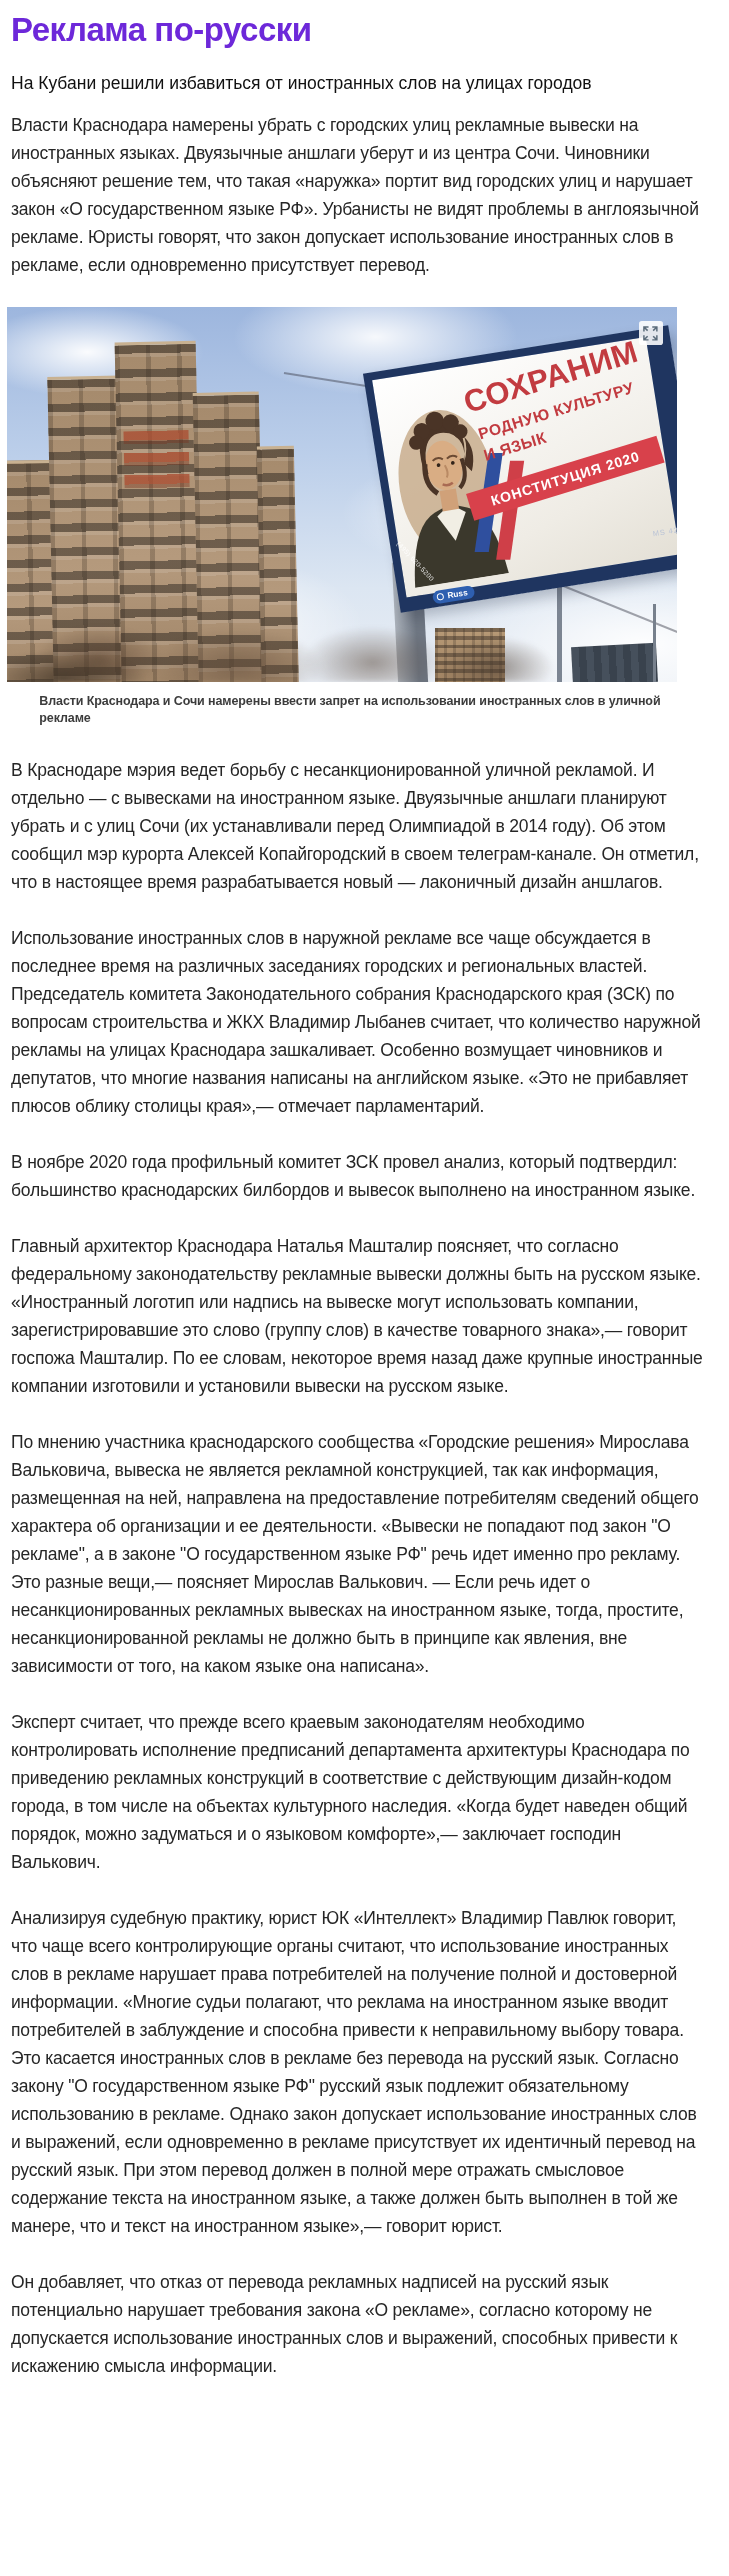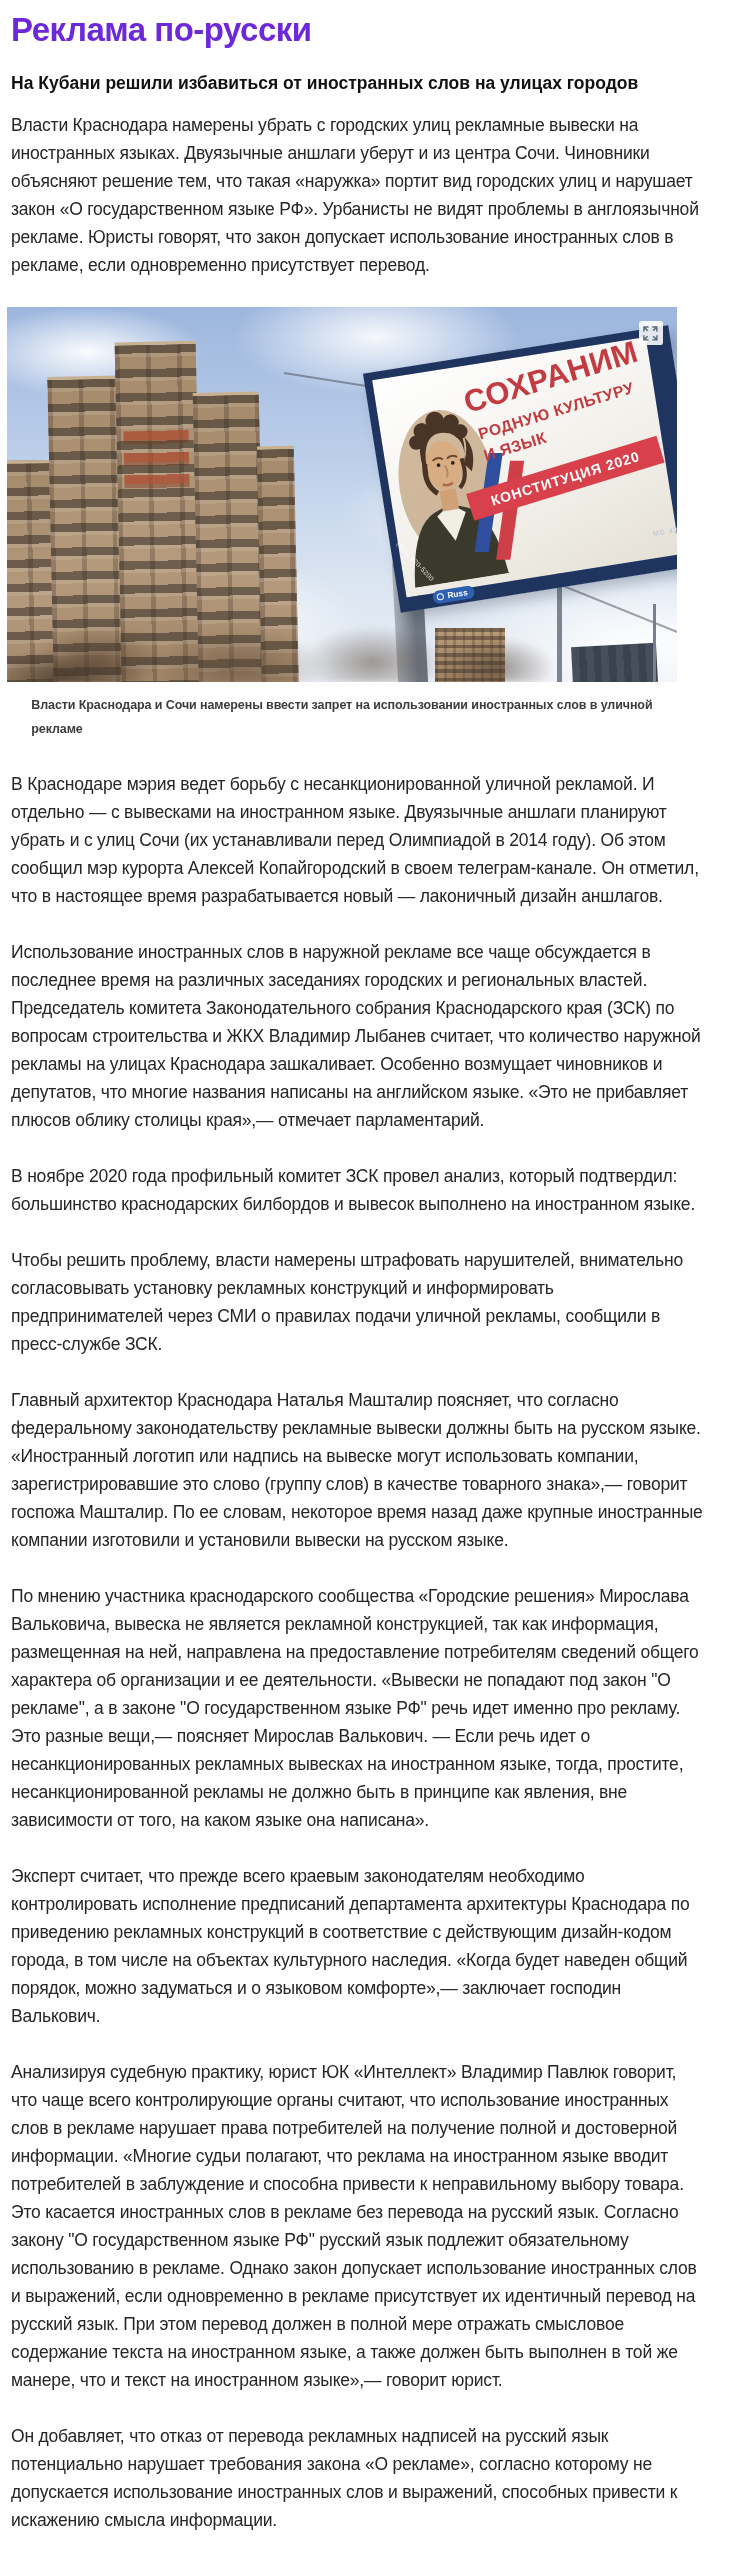--- a/index.html
+++ b/index.html
@@ -1,21 +1,21 @@
 <!DOCTYPE html>
 <html lang="ru" style="font-size:14.8px"><head>
 <meta charset="utf-8">
 <style>
   html,body{margin:0;padding:0;background:#ffffff;}
   body{width:729px;font-family:"Liberation Sans",sans-serif;color:#262626;}
   .page{box-sizing:border-box;width:729px;padding:7.4px 24px 42px 11px;}
 
   .title{font-size:33px;line-height:37px;font-weight:700;color:#6d28d9;
          letter-spacing:-0.5px;margin:3.7px 0 24px 0;}
-  .subtitle{font-size:17.5px;line-height:22px;font-weight:700;color:#111;margin:0 0 16.6px 0;}
+  .subtitle{font-size:17.5px;line-height:22px;font-weight:400;color:#111;margin:0 0 16.6px 0;}
   .body-p,.lead-p{font-size:17.5px;line-height:28px;letter-spacing:-0.2px;
          color:#262626;margin:0 0 28px 0;}
 
   figure{margin:0 0 29.5px 0;padding:0;}
   .photo{position:relative;width:670px;height:375px;margin-left:-3.7px;overflow:hidden;
          background:linear-gradient(180deg,#9db6de 0%,#bccfea 40%,#dce6f2 75%,#e8edf4 100%);}
   .clouds{position:absolute;inset:0;z-index:0;background:
     radial-gradient(ellipse 166px 65px at 12% 12%, rgba(255,255,255,.95), transparent 70%),
     radial-gradient(ellipse 203px 83px at 55% 8%,  rgba(255,255,255,.9), transparent 70%),
     radial-gradient(ellipse 185px 74px at 88% 22%, rgba(255,255,255,.95), transparent 70%),
@@ -98,21 +98,21 @@
      radial-gradient(ellipse 102px 52px at 63% 76%, rgba(84,66,52,.5), transparent 70%),
      radial-gradient(ellipse 83px 44px at 86% 82%, rgba(74,60,48,.55), transparent 70%);}
   .bush{position:absolute;left:0;bottom:0;width:138px;height:39px;z-index:4;filter:blur(1.8px);
     background:radial-gradient(ellipse 111px 37px at 40% 90%, rgba(70,56,42,.8), transparent 75%);}
 
   .expand{position:absolute;top:14.8px;right:14.8px;width:24px;height:24px;z-index:6;
     background:rgba(255,255,255,.88);border-radius:2.8px;display:flex;align-items:center;
     justify-content:center;cursor:pointer;}
 
   figcaption{margin:11px 0 0 20.3px;}
-  .cap-line{font-size:12.5px;line-height:24px;color:#3c3c3c;font-weight:700;letter-spacing:-0.1px;}
+  .cap-line{font-size:12.5px;line-height:17px;color:#3c3c3c;font-weight:700;letter-spacing:-0.1px;margin-left:8px;}
   .credit{font-size:12.5px;line-height:19.4px;color:#8e8e8e;}
   .credit .sep{margin:0 5.5px;color:#8e8e8e;}
   .buy{color:#3e6a75;text-decoration:underline;text-underline-offset:2.8px;cursor:pointer;}
 </style>
 </head>
 <body>
 
 <div class="page">
 
   <h1 class="title">Реклама по-русски</h1>
@@ -204,21 +204,20 @@
     </div>
 
     <figcaption>
       <div class="cap-line">Власти Краснодара и Сочи намерены ввести запрет на использовании иностранных слов в уличной рекламе</div>
     </figcaption>
   </figure>
 
   <p class="body-p">В Краснодаре мэрия ведет борьбу с несанкционированной уличной рекламой. И отдельно — с вывесками на иностранном языке. Двуязычные аншлаги планируют убрать и с улиц Сочи (их устанавливали перед Олимпиадой в 2014 году). Об этом сообщил мэр курорта Алексей Копайгородский в своем телеграм-канале. Он отметил, что в настоящее время разрабатывается новый — лаконичный дизайн аншлагов.</p>
   <p class="body-p">Использование иностранных слов в наружной рекламе все чаще обсуждается в последнее время на различных заседаниях городских и региональных властей. Председатель комитета Законодательного собрания Краснодарского края (ЗСК) по вопросам строительства и ЖКХ Владимир Лыбанев считает, что количество наружной рекламы на улицах Краснодара зашкаливает. Особенно возмущает чиновников и депутатов, что многие названия написаны на английском языке. «Это не прибавляет плюсов облику столицы края»,— отмечает парламентарий.</p>
   <p class="body-p">В ноябре 2020 года профильный комитет ЗСК провел анализ, который подтвердил: большинство краснодарских билбордов и вывесок выполнено на иностранном языке.</p>
-  <p class="body-p">Чтобы решить проблему, власти намерены штрафовать нарушителей, внимательно согласовывать установку рекламных конструкций и информировать предпринимателей через СМИ о правилах подачи уличной рекламы, сообщили в пресс-службе ЗСК.</p>
   <p class="body-p">Главный архитектор Краснодара Наталья Машталир поясняет, что согласно федеральному законодательству рекламные вывески должны быть на русском языке. «Иностранный логотип или надпись на вывеске могут использовать компании, зарегистрировавшие это слово (группу слов) в качестве товарного знака»,— говорит госпожа Машталир. По ее словам, некоторое время назад даже крупные иностранные компании изготовили и установили вывески на русском языке.</p>
   <p class="body-p">По мнению участника краснодарского сообщества «Городские решения» Мирослава Вальковича, вывеска не является рекламной конструкцией, так как информация, размещенная на ней, направлена на предоставление потребителям сведений общего характера об организации и ее деятельности. «Вывески не попадают под закон "О рекламе", а в законе "О государственном языке РФ" речь идет именно про рекламу. Это разные вещи,— поясняет Мирослав Валькович. — Если речь идет о несанкционированных рекламных вывесках на иностранном языке, тогда, простите, несанкционированной рекламы не должно быть в принципе как явления, вне зависимости от того, на каком языке она написана».</p>
   <p class="body-p">Эксперт считает, что прежде всего краевым законодателям необходимо контролировать исполнение предписаний департамента архитектуры Краснодара по приведению рекламных конструкций в соответствие с действующим дизайн-кодом города, в том числе на объектах культурного наследия. «Когда будет наведен общий порядок, можно задуматься и о языковом комфорте»,— заключает господин Валькович.</p>
   <p class="body-p">Анализируя судебную практику, юрист ЮК «Интеллект» Владимир Павлюк говорит, что чаще всего контролирующие органы считают, что использование иностранных слов в рекламе нарушает права потребителей на получение полной и достоверной информации. «Многие судьи полагают, что реклама на иностранном языке вводит потребителей в заблуждение и способна привести к неправильному выбору товара. Это касается иностранных слов в рекламе без перевода на русский язык. Согласно закону "О государственном языке РФ" русский язык подлежит обязательному использованию в рекламе. Однако закон допускает использование иностранных слов и выражений, если одновременно в рекламе присутствует их идентичный перевод на русский язык. При этом перевод должен в полной мере отражать смысловое содержание текста на иностранном языке, а также должен быть выполнен в той же манере, что и текст на иностранном языке»,— говорит юрист.</p>
   <p class="body-p">Он добавляет, что отказ от перевода рекламных надписей на русский язык потенциально нарушает требования закона «О рекламе», согласно которому не допускается использование иностранных слов и выражений, способных привести к искажению смысла информации.</p>
 
 </div>
 
 
 </body></html>

